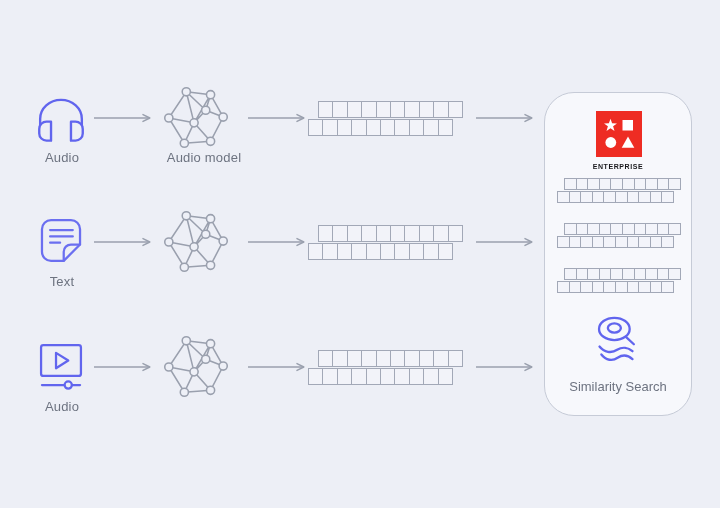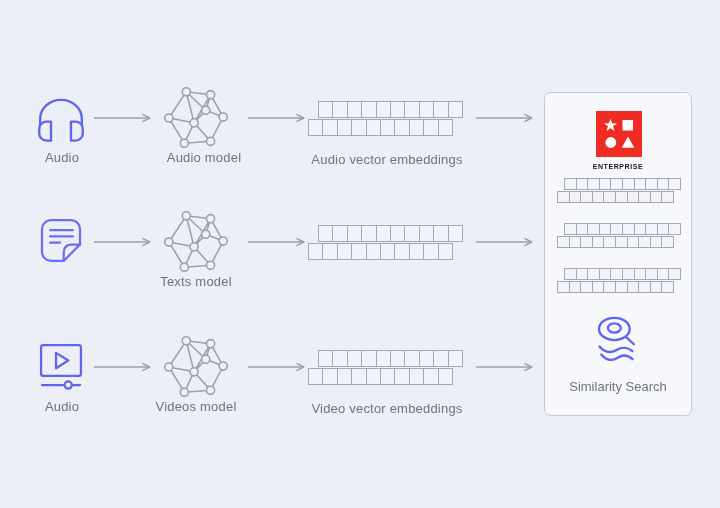--- a/index.html
+++ b/index.html
@@ -8,21 +8,21 @@
   .abs{position:absolute;}
   .label{position:absolute;color:#6d7380;font-size:13px;line-height:16px;
          text-align:center;letter-spacing:.2px;}
   
   .strip{display:flex;height:17px;box-sizing:border-box;
          border:1px solid #a2a8b7;background:#f2f3f9;}
   .strip .cell{flex:1;border-left:1px solid #a2a8b7;}
   .strip .cell:first-child{border-left:none;}
   
   .panel{box-sizing:border-box;background:#f7f8fc;border:1.5px solid #c6cbd7;
-         border-radius:7px;}
+         border-radius:30px;}
   .pstrip{display:flex;height:12px;width:117px;box-sizing:border-box;
           border:1px solid #a2a8b7;background:#f3f4fa;}
   .pstrip .cell{flex:1;border-left:1px solid #a2a8b7;}
   .pstrip .cell:first-child{border-left:none;}
   .plabel{position:absolute;left:0;width:100%;text-align:center;
           font-size:7px;font-weight:700;letter-spacing:.6px;color:#18181c;}
   .plabel2{position:absolute;left:0;width:100%;text-align:center;
            font-size:13px;color:#6d7380;}
   svg{display:block;}
 </style>
@@ -90,36 +90,36 @@
         <div class="cell"></div>
         <div class="cell"></div>
         <div class="cell"></div>
         <div class="cell"></div>
         <div class="cell"></div>
         <div class="cell"></div>
         <div class="cell"></div>
         <div class="cell"></div>
       </div>
   </div>
-  <div class="label" style="left:298px;top:152px;width:178px">Audio vector embeddings</div>
 
   <div class="abs" style="left:476px;top:113px">
     <svg width="58" height="10" viewBox="0 0 58 10" fill="none" stroke="#9aa0ae" stroke-width="1.5" stroke-linecap="round" stroke-linejoin="round">
       <line x1="0" y1="5" x2="55" y2="5"></line>
         <path d="M49 1.6 L55.8 5 L49 8.4"></path>
     </svg>
   </div>
 
   <div class="abs" style="left:32px;top:211px">
     <svg width="58" height="58" viewBox="0 0 64 64" fill="none" stroke="#6b6ff0" stroke-width="2.5" stroke-linecap="round" stroke-linejoin="round">
       <path d="M11 20 a10 10 0 0 1 10 -10 h22 a10 10 0 0 1 10 10 v17 l-18 18 h-14 a10 10 0 0 1 -10 -10 z"></path>
       <path d="M53 37 h-10 a8 8 0 0 0 -8 8 v10"></path>
       <path d="M20 21 H45 M20 28 H45 M20 35 H31"></path>
     </svg>
   </div>
+  <div class="label" style="left:4px;top:274px;width:116px">Text</div>
 
   <div class="abs" style="left:94px;top:237px">
     <svg width="58" height="10" viewBox="0 0 58 10" fill="none" stroke="#9aa0ae" stroke-width="1.5" stroke-linecap="round" stroke-linejoin="round">
       <line x1="0" y1="5" x2="55" y2="5"></line>
         <path d="M49 1.6 L55.8 5 L49 8.4"></path>
     </svg>
   </div>
 
   <div class="abs" style="left:163px;top:209px">
     <svg width="66" height="66" viewBox="0 0 68 68" fill="none" stroke="#9aa0ae" stroke-width="1.6">
@@ -129,21 +129,20 @@
           <circle cx="49" cy="10" r="4.2"></circle>
           <circle cx="62" cy="33" r="4.2"></circle>
         <circle cx="49" cy="58" r="4.2"></circle>
           <circle cx="22" cy="60" r="4.2"></circle>
           <circle cx="6" cy="34" r="4.2"></circle>
         <circle cx="32" cy="39" r="4.2"></circle>
           <circle cx="44" cy="26" r="4.2"></circle>
       </g>
     </svg>
   </div>
-  <div class="label" style="left:136px;top:274px;width:120px">Texts model</div>
 
   <div class="abs" style="left:248px;top:237px">
     <svg width="58" height="10" viewBox="0 0 58 10" fill="none" stroke="#9aa0ae" stroke-width="1.5" stroke-linecap="round" stroke-linejoin="round">
       <line x1="0" y1="5" x2="55" y2="5"></line>
         <path d="M49 1.6 L55.8 5 L49 8.4"></path>
     </svg>
   </div>
 
   <div class="abs" style="left:308px;top:225px">
     <div class="strip" style="width:145px;margin-left:10px">
@@ -204,21 +203,20 @@
           <circle cx="49" cy="10" r="4.2"></circle>
           <circle cx="62" cy="33" r="4.2"></circle>
         <circle cx="49" cy="58" r="4.2"></circle>
           <circle cx="22" cy="60" r="4.2"></circle>
           <circle cx="6" cy="34" r="4.2"></circle>
         <circle cx="32" cy="39" r="4.2"></circle>
           <circle cx="44" cy="26" r="4.2"></circle>
       </g>
     </svg>
   </div>
-  <div class="label" style="left:136px;top:399px;width:120px">Videos model</div>
 
   <div class="abs" style="left:248px;top:362px">
     <svg width="58" height="10" viewBox="0 0 58 10" fill="none" stroke="#9aa0ae" stroke-width="1.5" stroke-linecap="round" stroke-linejoin="round">
       <line x1="0" y1="5" x2="55" y2="5"></line>
         <path d="M49 1.6 L55.8 5 L49 8.4"></path>
     </svg>
   </div>
 
   <div class="abs" style="left:308px;top:350px">
     <div class="strip" style="width:145px;margin-left:10px">
@@ -239,21 +237,20 @@
         <div class="cell"></div>
         <div class="cell"></div>
         <div class="cell"></div>
         <div class="cell"></div>
         <div class="cell"></div>
         <div class="cell"></div>
         <div class="cell"></div>
         <div class="cell"></div>
       </div>
   </div>
-  <div class="label" style="left:298px;top:401px;width:178px">Video vector embeddings</div>
 
   <div class="abs" style="left:476px;top:362px">
     <svg width="58" height="10" viewBox="0 0 58 10" fill="none" stroke="#9aa0ae" stroke-width="1.5" stroke-linecap="round" stroke-linejoin="round">
       <line x1="0" y1="5" x2="55" y2="5"></line>
         <path d="M49 1.6 L55.8 5 L49 8.4"></path>
     </svg>
   </div>
 
   <div class="panel abs" style="left:544px;top:92px;width:148px;height:324px">
 

